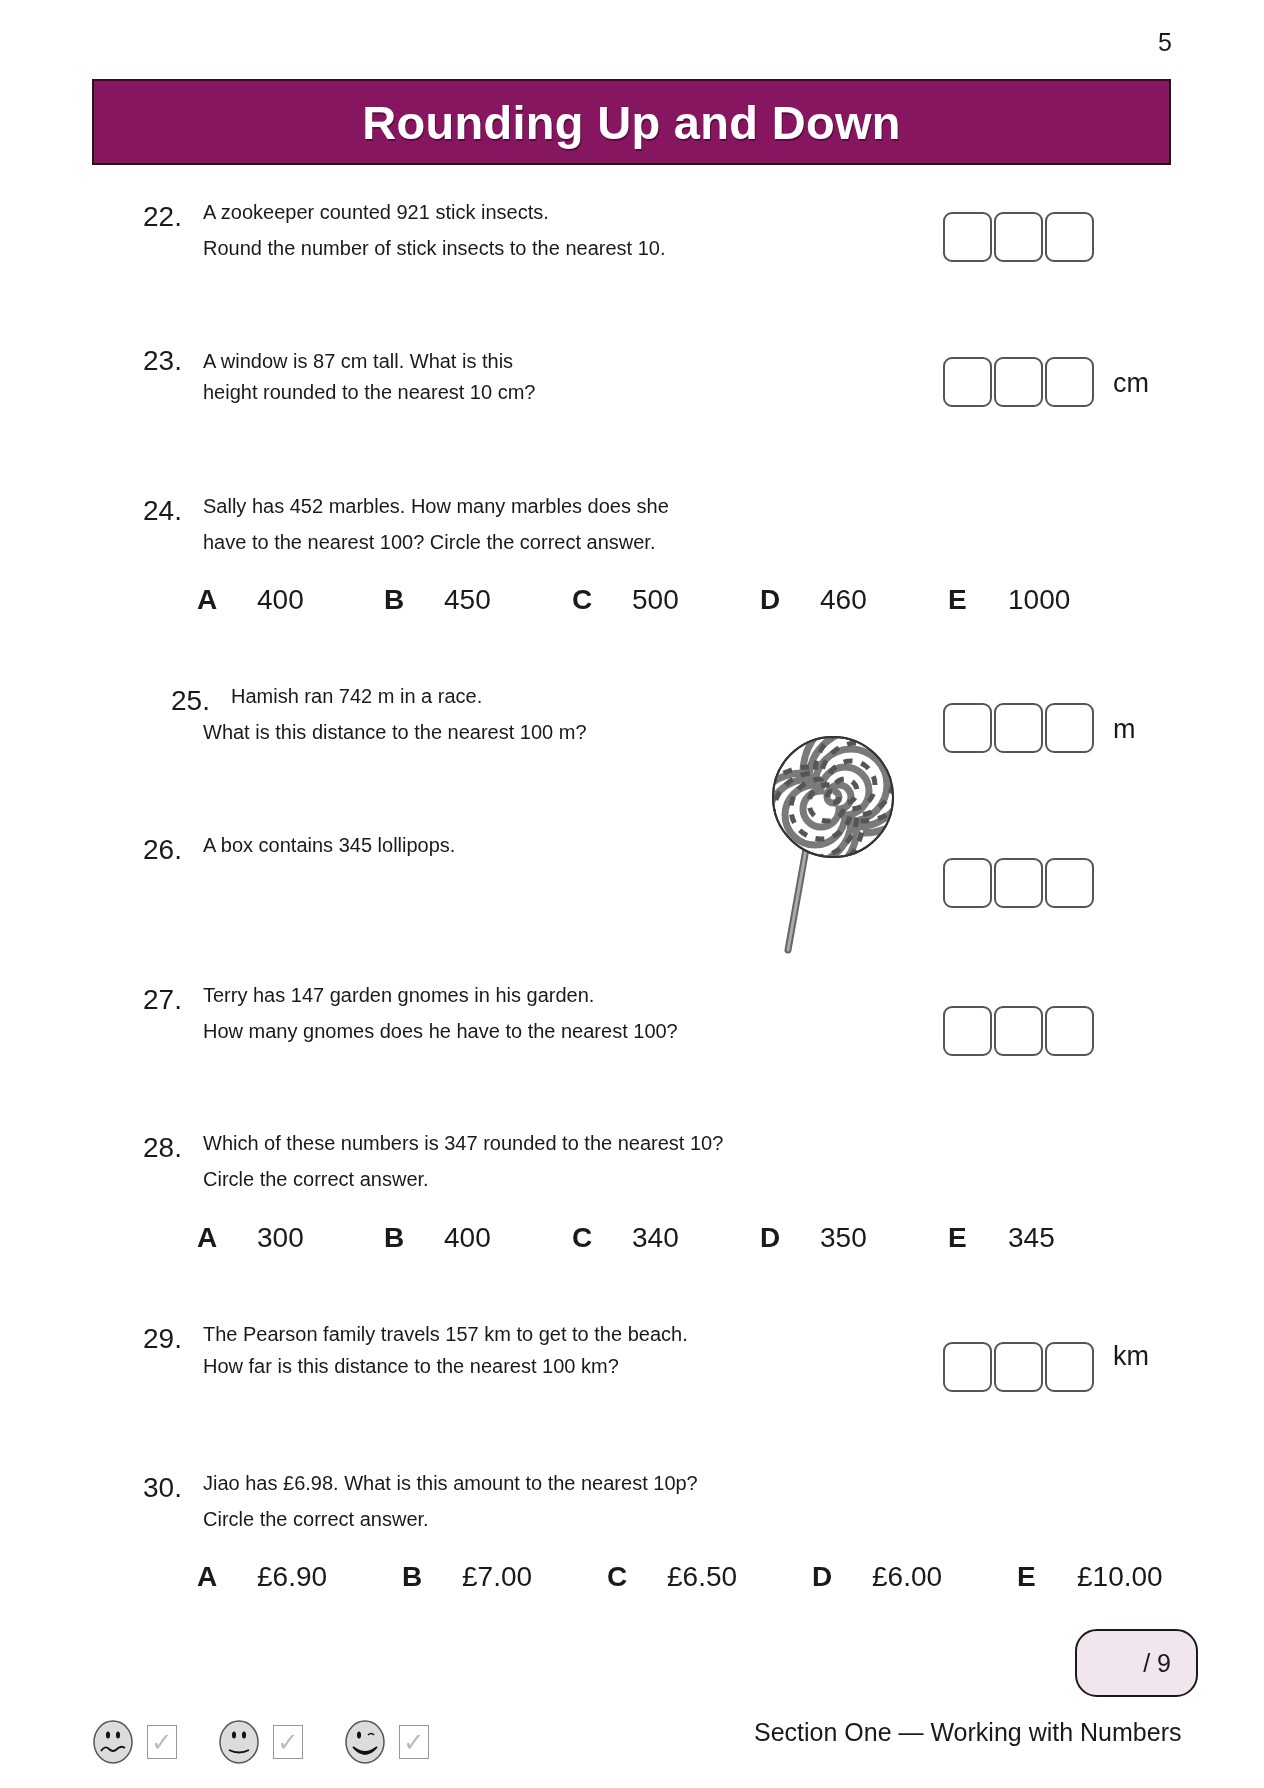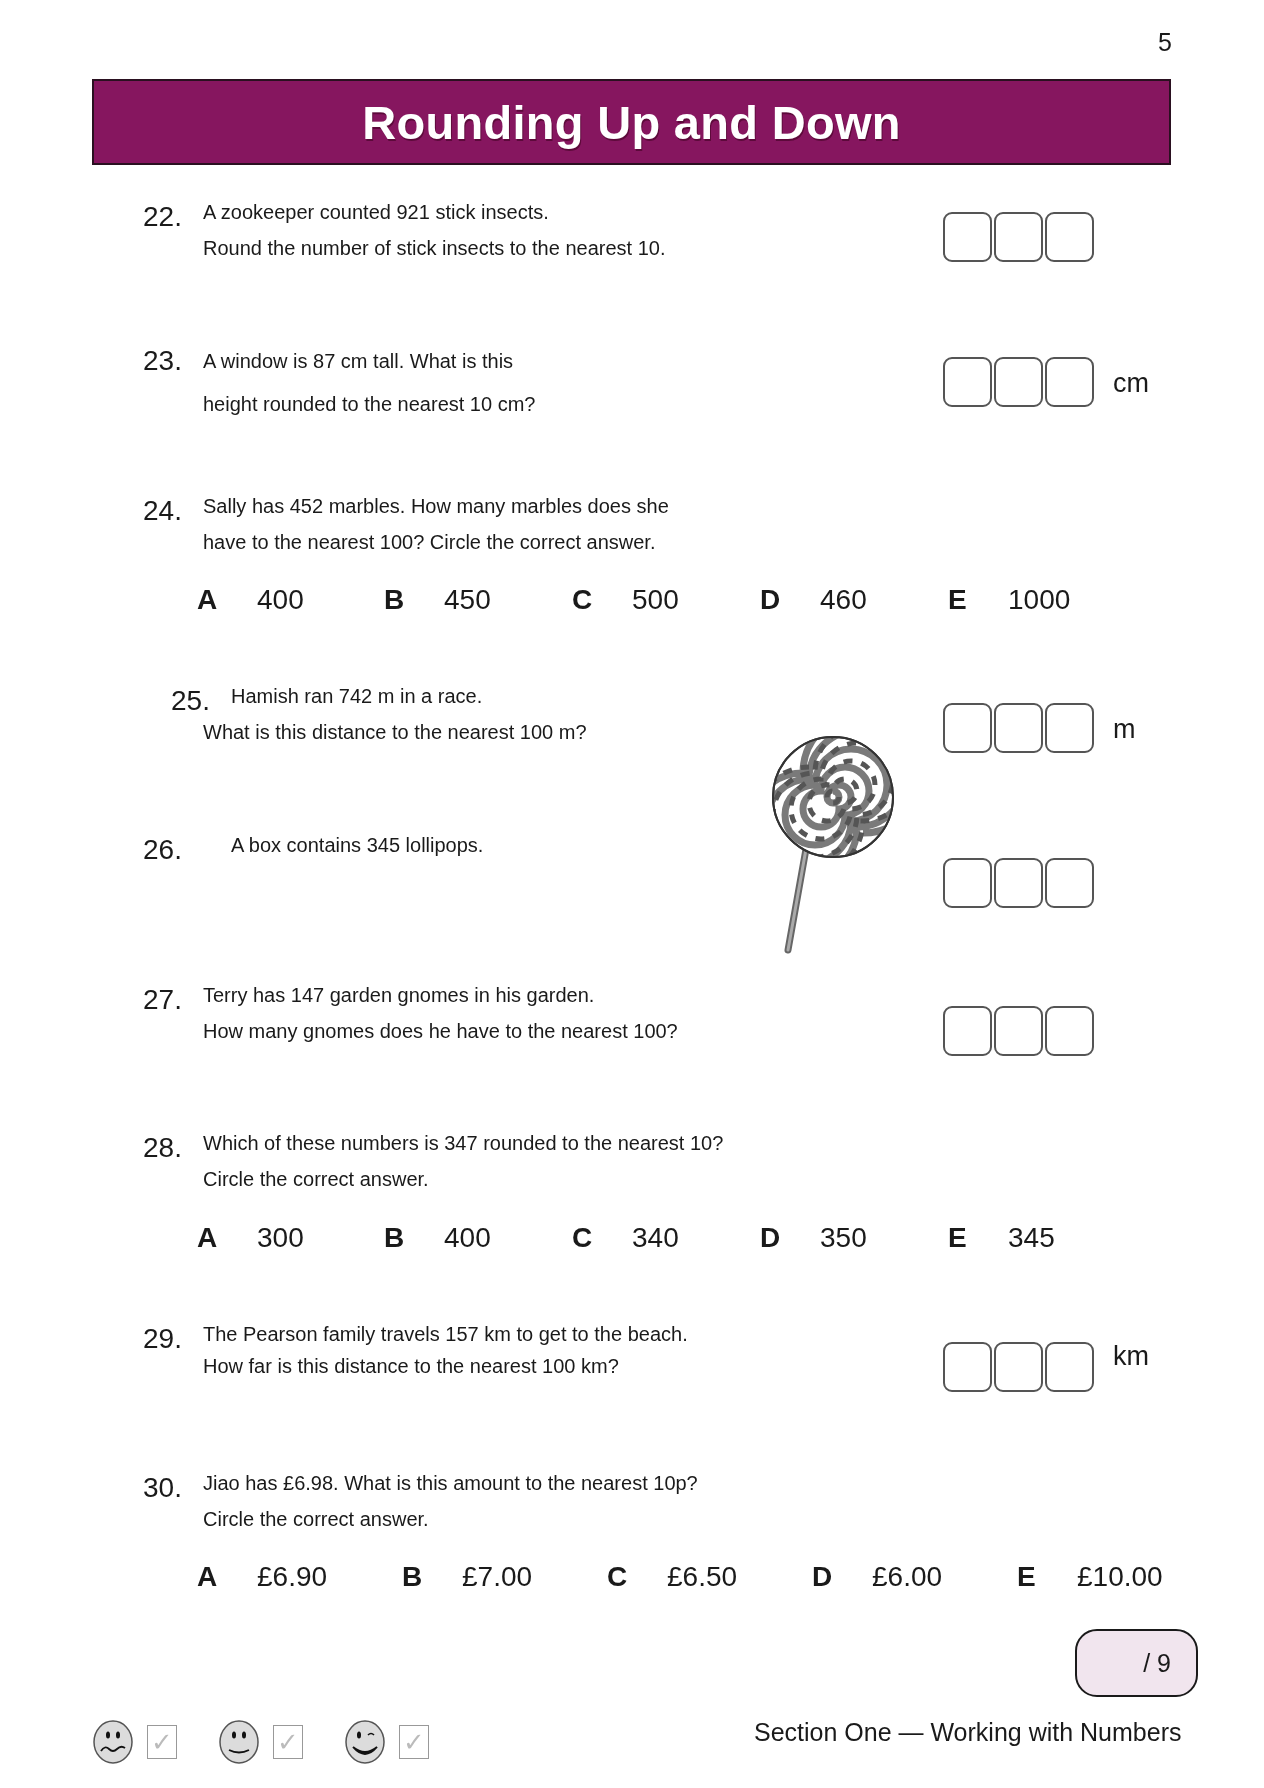--- a/index.html
+++ b/index.html
@@ -51,21 +51,21 @@
   <div class="box"></div>
   <div class="box"></div>
   <div class="box"></div>
 </div>
 
 <div class="abs" style="left:143px;top:345px;">
   <div style="display:flex;align-items:center;">
     <span class="q-num">23.</span>
     <span class="q-line">A window is 87 cm tall.  What is this</span>
   </div>
-  <div style="padding-left:60px;margin-top:16px;">
+  <div style="padding-left:60px;margin-top:4px;">
     <span class="q-line">height rounded to the nearest 10 cm?</span>
   </div>
 </div>
 <div class="abs answer-boxes" style="left:943px;top:357px;">
   <div class="box"></div>
   <div class="box"></div>
   <div class="box"></div>
 </div>
 <div class="abs unit" style="left:1113px;top:368px;">cm</div>
 
@@ -127,21 +127,21 @@
   <line x1="46" y1="124" x2="28" y2="225" stroke="#aaa" stroke-width="3" stroke-linecap="round"></line>
   <circle cx="73" cy="72" r="60" fill="#ffffff" stroke="#333" stroke-width="2"></circle>
   <g clip-path="url(#lolliClip)" fill="none" stroke="#7a7a7a" stroke-width="7">
     <path d="M73 72 m0 -6 a6 6 0 1 1 -6 6 a12 12 0 1 1 12 12 a18 18 0 1 1 -18 -18 a24 24 0 1 1 24 24 a30 30 0 1 1 -30 -30 a36 36 0 1 1 36 36 a42 42 0 1 1 -42 -42 a48 48 0 1 1 48 48 a54 54 0 1 1 -54 -54 a60 60 0 1 1 60 60"></path>
     <path d="M73 72 m6 0 a6 6 0 1 1 -6 -6 a12 12 0 1 1 12 12 a18 18 0 1 1 -18 -18 a24 24 0 1 1 24 24 a30 30 0 1 1 -30 -30 a36 36 0 1 1 36 36 a42 42 0 1 1 -42 -42 a48 48 0 1 1 48 48 a54 54 0 1 1 -54 -54" stroke-dasharray="9 9" stroke="#555" stroke-width="5"></path>
   </g>
   <circle cx="73" cy="72" r="60" fill="none" stroke="#333" stroke-width="2"></circle>
 </svg>
 
 <div class="abs" style="left:143px;top:834px;">
-  <div style="display:flex;gap:28px;">
+  <div style="display:flex;">
     <span class="q-num">26.</span>
     <span class="q-line">A box contains 345 lollipops.</span>
   </div>
 </div>
 <div class="abs answer-boxes" style="left:943px;top:858px;">
   <div class="box"></div>
   <div class="box"></div>
   <div class="box"></div>
 </div>
 

